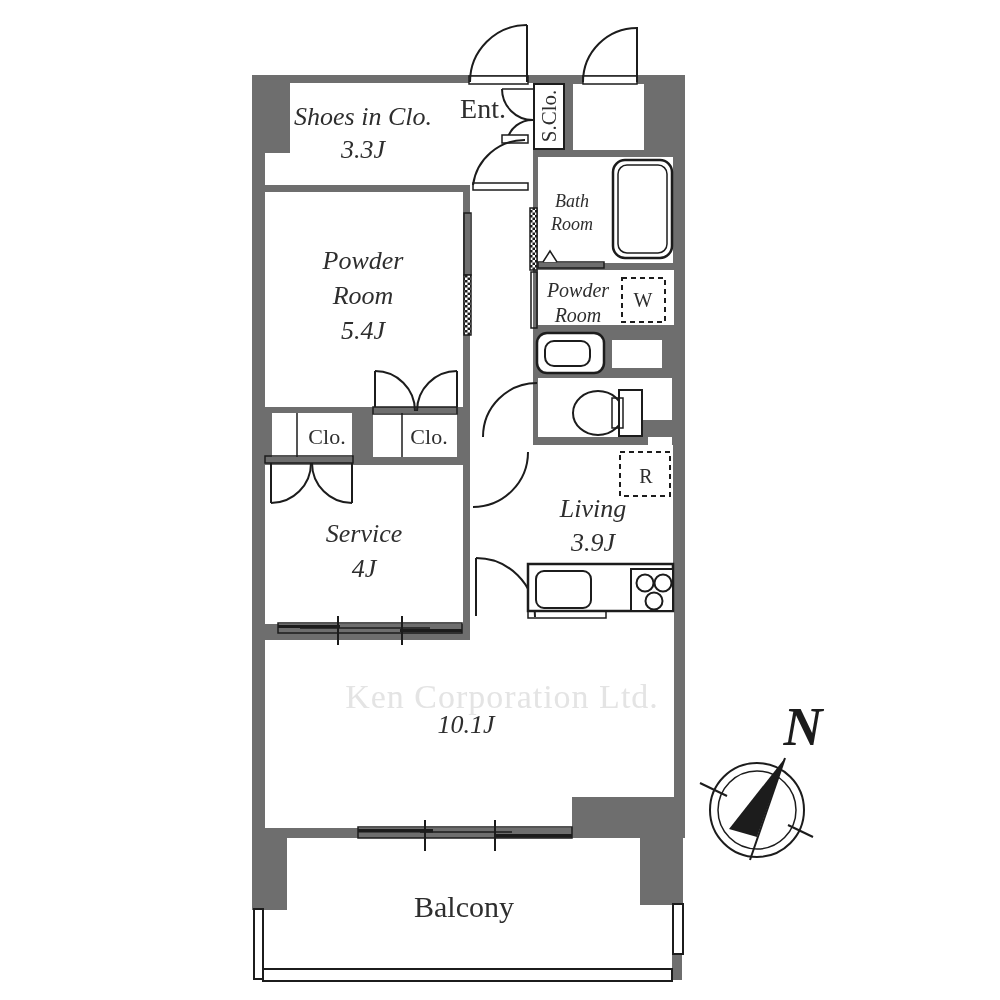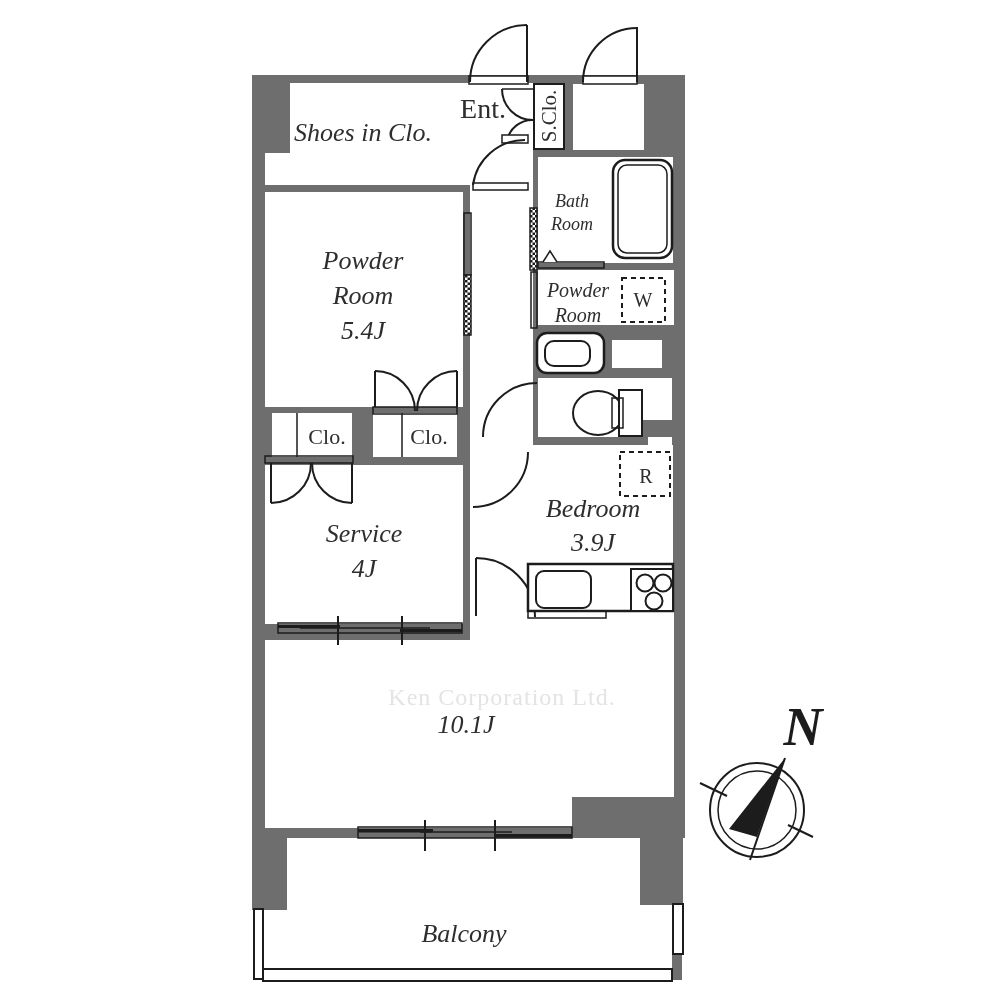--- a/index.html
+++ b/index.html
@@ -17,21 +17,21 @@
   svg.overlay{position:absolute;left:0;top:0;}
   .ln-s{stroke:var(--line);stroke-width:2;fill:none;}
   .ln-t{stroke:var(--line);stroke-width:1.5;fill:none;}
   .leaf{fill:var(--floor);stroke:var(--line);stroke-width:1.5;}
   .fix{fill:var(--floor);stroke:var(--line);stroke-width:2;}
   .fix25{fill:var(--floor);stroke:var(--line);stroke-width:2.5;}
   .dash{fill:none;stroke:var(--line);stroke-width:2;stroke-dasharray:5 4;}
   .blk{fill:var(--line);stroke:none;}
   .sclo-box{position:absolute;background:var(--floor);border:2px solid var(--line);box-sizing:border-box;}
   .wm{position:absolute;color:var(--wm);transform:translate(-50%,-50%);white-space:nowrap;
-      font-size:24px;letter-spacing:1px;text-align:right;}
+      font-size:34px;letter-spacing:1px;text-align:right;}
   .north{position:absolute;color:var(--line);transform:translate(-50%,-50%);
          font-style:italic;font-weight:bold;font-size:54px;}
 </style>
 </head>
 <body>
 
 <div class="canvas">
 
   <div class="wall" style="left:252px;top:75px;width:433px;height:763px;"></div>
   <div class="wall" style="left:252px;top:838px;width:35px;height:72px;"></div>
@@ -195,20 +195,21 @@
       <line class="ln-s" x1="788" y1="825" x2="813" y2="837"></line>
       <line class="ln-s" x1="785" y1="758" x2="750" y2="860"></line>
       <polygon class="blk" points="785,758 729,829 757,837"></polygon>
     </g>
   </svg>
 
   <div class="wm" style="left:502px;top:697px;">Ken Corporation Ltd.</div>
 
   <div class="lbl" style="left:363px;top:133px;font-size:26px;">
     <span class="ln">Shoes in Clo.</span>
+    <span class="ln">3.3J</span>
   </div>
 
   <div class="lbl" style="left:483px;top:108px;font-size:28px;">Ent.</div>
 
   <div class="lbl" style="left:549px;top:116px;font-size:21px;transform:translate(-50%,-50%) rotate(-90deg);">S.Clo.</div>
 
   <div class="lbl" style="left:572px;top:212px;font-size:18px;">
     <span class="ln">Bath</span>
     <span class="ln">Room</span>
   </div>
@@ -228,27 +229,27 @@
 
   <div class="lbl" style="left:327px;top:437px;font-size:22px;">Clo.</div>
   <div class="lbl" style="left:429px;top:437px;font-size:22px;">Clo.</div>
 
   <div class="lbl" style="left:364px;top:551px;font-size:26px;line-height:1.35;">
     <span class="ln">Service</span>
     <span class="ln">4J</span>
   </div>
 
   <div class="lbl" style="left:593px;top:526px;font-size:26px;line-height:1.3;">
-    <span class="ln">Bedroom</span>
+    <span class="ln">Living</span>
     <span class="ln">3.9J</span>
   </div>
 
   <div class="lbl" style="left:646px;top:476px;font-size:20px;">R</div>
 
   <div class="lbl" style="left:466px;top:725px;font-size:26px;line-height:1.25;">
     <span class="ln">10.1J</span>
   </div>
 
-  <div class="lbl" style="left:464px;top:934px;font-size:26px;font-style:italic;">Balcony</div>
+  <div class="lbl" style="left:464px;top:907px;font-size:30px;">Balcony</div>
 
   <div class="north" style="left:803px;top:727px;">N</div>
 
 </div>
 
 </body></html>

